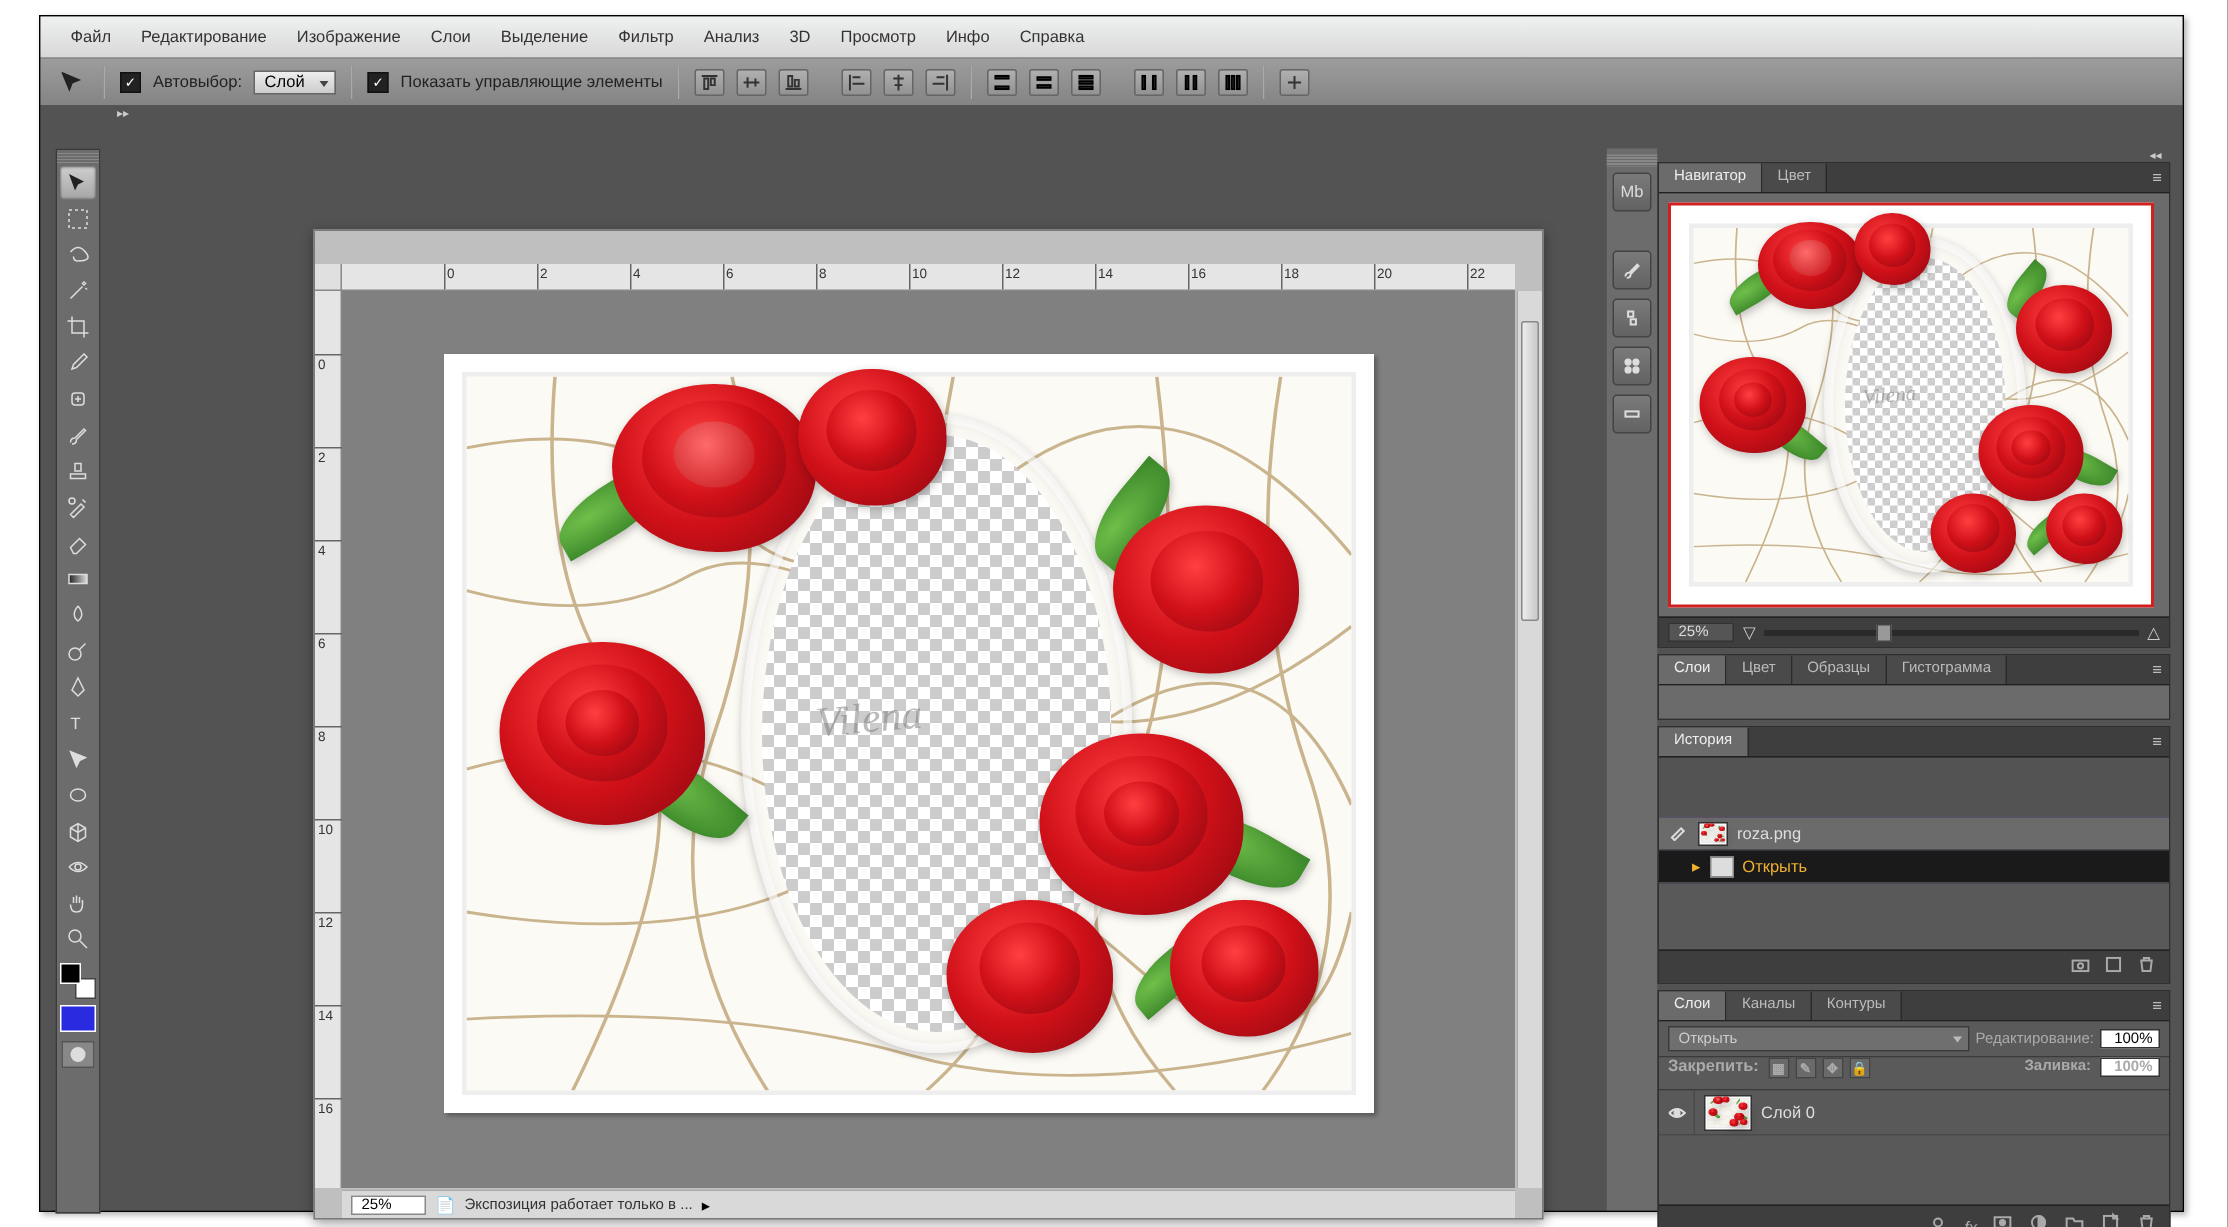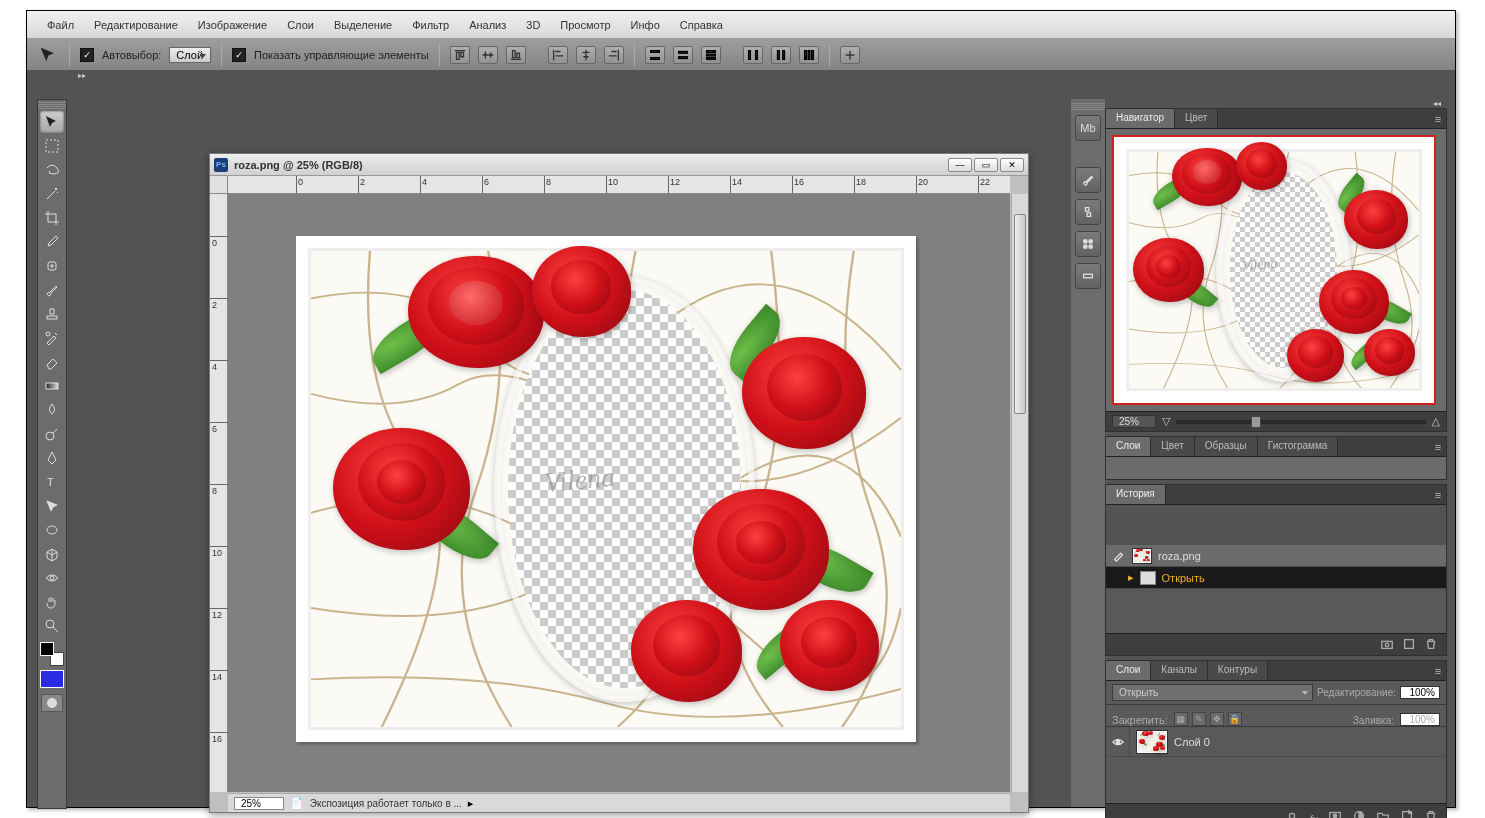--- a/index.html
+++ b/index.html
@@ -9,21 +9,21 @@
 
 .menu-bar { height: 28px; background: linear-gradient(#eff0f0, #d8d8d8); border-bottom: 1px solid #999; display: flex; align-items: center; padding-left: 10px; }
 .menu-bar .menu-item { padding: 4px 10px; color: #333; cursor: default; }
 
 
 .options-bar { height: 32px; background: linear-gradient(#9d9d9d, #848484); border-bottom: 1px solid #555; display: flex; align-items: center; padding-left: 10px; gap: 8px; }
 .opt-icon { width: 22px; height: 20px; display: flex; align-items: center; justify-content: center; }
 .opt-sep { width: 1px; height: 22px; background: #666; border-right: 1px solid #aaa; margin: 0 2px; }
 .opt-check { width: 14px; height: 14px; background: #222; border: 1px solid #111; display: inline-flex; align-items: center; justify-content: center; color: #fff; font-size: 9px; }
 .opt-label { color: #222; font-size: 11px; }
-.opt-select { background: linear-gradient(#eee,#ccc); border: 1px solid #666; padding: 1px 7px 1px 6px; position: relative; font-size: 11px; }
+.opt-select { background: linear-gradient(#eee,#ccc); border: 1px solid #666; padding: 1px 20px 1px 6px; position: relative; font-size: 11px; }
 .opt-select:after { content: ''; position: absolute; right: 4px; top: 6px; border-left: 3px solid transparent; border-right: 3px solid transparent; border-top: 4px solid #444; }
 .opt-btn { width: 20px; height: 18px; background: linear-gradient(#b0b0b0,#929292); border: 1px solid #666; border-radius: 2px; display: flex; align-items: center; justify-content: center; }
 
 
 .app-body { position: absolute; top: 60px; left: 0; right: 0; bottom: 0; display: flex; }
 .left-strip { width: 8px; background: #535353; }
 .right-strip { width: 8px; background: #535353; }
 
 
 .toolbox { width: 30px; background: #6c6c6c; border: 1px solid #3a3a3a; margin: 28px 0 0 2px; display: flex; flex-direction: column; align-items: center; padding-top: 2px; height: 710px; }
@@ -100,21 +100,21 @@
 .hist-row.sel { background: #1a1a1a; color: #f0b030; }
 .hist-thumb { width: 20px; height: 16px; background: #fff; border: 1px solid #333; }
 .hist-footer { height: 22px; background: #3e3e3e; border-top: 1px solid #222; display: flex; justify-content: flex-end; align-items: center; gap: 8px; padding: 0 8px; color: #aaa; }
 
 
 .layers-controls { height: 24px; background: #5a5a5a; display: flex; align-items: center; padding: 0 6px; gap: 4px; border-bottom: 1px solid #3a3a3a; }
 .blend-select { flex: 1; background: #6f6f6f; border: 1px solid #3a3a3a; padding: 2px 16px 2px 6px; color: #ccc; font-size: 10px; position: relative; }
 .blend-select:after { content: ''; position: absolute; right: 4px; top: 6px; border-left: 3px solid transparent; border-right: 3px solid transparent; border-top: 4px solid #bbb; }
 .opacity-label { color: #aaa; font-size: 10px; }
 .opacity-val { background: #fff; border: 1px solid #333; padding: 0 4px; font-size: 10px; width: 40px; text-align: right; }
-.lock-row { height: 22px; background: #5a5a5a; display: flex; align-items: flex-end; padding: 0 6px; gap: 6px; color: #aaa; font-size: 10px; border-bottom: 1px solid #3a3a3a; }
+.lock-row { height: 22px; background: #5a5a5a; display: flex; align-items: flex-start; padding: 0 6px; gap: 6px; color: #aaa; font-size: 10px; border-bottom: 1px solid #3a3a3a; font-weight: bold; }
 .lock-row .icons { display: flex; gap: 4px; }
 .lock-row .icons span { width: 14px; height: 14px; border: 1px solid #444; background: #6a6a6a; display: flex; align-items: center; justify-content: center; font-size: 9px; }
 .layers-list { background: #595959; min-height: 76px; }
 .layer-row { height: 30px; display: flex; align-items: center; border-bottom: 1px solid #4a4a4a; color: #ddd; font-size: 10px; }
 .layer-eye { width: 24px; display: flex; align-items: center; justify-content: center; border-right: 1px solid #4a4a4a; height: 100%; }
 .layer-thumb { width: 32px; height: 24px; background: #fff; border: 1px solid #333; margin: 0 6px; }
 .layers-footer { height: 22px; background: #3e3e3e; border-top: 1px solid #222; display: flex; justify-content: flex-end; align-items: flex-end; gap: 10px; padding: 0 8px; color: #aaa; }
 
 
 .checker { background-image:
@@ -389,29 +389,20 @@
       <div class="big-swatch"></div>
       <div class="mask-mode">
           <div class="inner"></div>
         </div>
     </div>
 
     <div class="workspace">
       <div class="collapse-arrows">▸▸</div>
 
       <div class="doc-window">
-        <div class="doc-titlebar">
-          <div class="ps-icon">Ps</div>
-          <div class="doc-title">roza.png @ 25% (RGB/8)</div>
-          <div class="win-btns">
-            <div class="win-btn">—</div>
-            <div class="win-btn">▭</div>
-            <div class="win-btn">✕</div>
-          </div>
-        </div>
         <div class="ruler-corner"></div>
         <div class="ruler-h" id="rulerH">
             <div class="tick" style="left: 68px;"></div>
             <div class="label" style="left: 70px;">0</div>
             <div class="tick" style="left: 130px;"></div>
             <div class="label" style="left: 132px;">2</div>
             <div class="tick" style="left: 192px;"></div>
             <div class="label" style="left: 194px;">4</div>
             <div class="tick" style="left: 254px;"></div>
             <div class="label" style="left: 256px;">6</div>

